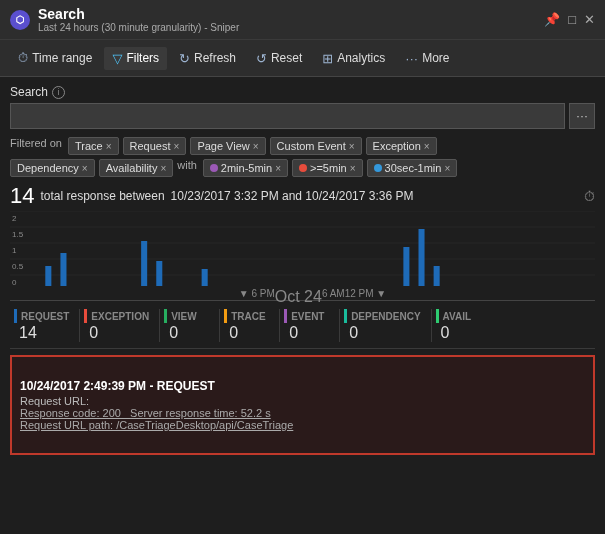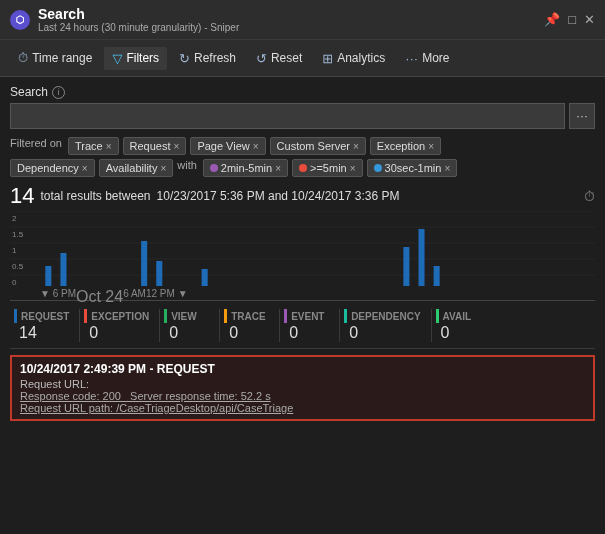--- a/index.html
+++ b/index.html
@@ -248,21 +248,21 @@
       color: #ddd;
       font-size: 16px;
       font-weight: 300;
       margin-left: 5px;
     }
 
     
     .result-item {
       border: 1px solid #3a3a3a;
       margin-bottom: 20px;
-      padding: 5px 8px;
+      padding: 22px 8px;
       cursor: pointer;
       background: #1e1e1e;
     }
     .result-item.selected {
       border: 2px solid #c0392b;
       background: #2a1a1a;
     }
     .result-title {
       color: #fff;
       font-size: 12px;
@@ -352,21 +352,21 @@
     </div>
     <div class="tag">
       <span>Request</span>
       <span class="x">×</span>
     </div>
     <div class="tag">
       <span>Page View</span>
       <span class="x">×</span>
     </div>
     <div class="tag">
-      <span>Custom Server</span>
+      <span>Custom Event</span>
       <span class="x">×</span>
     </div>
     <div class="tag">
       <span>Exception</span>
       <span class="x">×</span>
     </div>
   </div>
   <div class="filter-row">
     <div class="tag">
       <span>Dependency</span>
@@ -389,22 +389,22 @@
     </div>
     <div class="tag">
       <span class="dot" style="background:#3498db"></span>
       <span>30sec-1min</span>
       <span class="x">×</span>
     </div>
   </div>
 
   <div class="results-header">
     <span class="results-count">14</span>
-    <span>total results between</span>
-    <span>10/23/2017 5:36 PM and 10/24/2017 3:36 PM</span>
+    <span>total response between</span>
+    <span>10/23/2017 3:32 PM and 10/24/2017 3:36 PM</span>
     <span class="clock-icon">⏱</span>
   </div>
 
   <div class="chart-area">
     <svg class="chart-svg" viewBox="0 0 580 80" preserveAspectRatio="none">
 
       <line x1="0" y1="0" x2="580" y2="0" stroke="#333" stroke-width="0.5"></line>
       <line x1="0" y1="16" x2="580" y2="16" stroke="#333" stroke-width="0.5"></line>
       <line x1="0" y1="32" x2="580" y2="32" stroke="#333" stroke-width="0.5"></line>
       <line x1="0" y1="48" x2="580" y2="48" stroke="#333" stroke-width="0.5"></line>
@@ -419,21 +419,21 @@
       <rect x="35" y="55" width="6" height="20" fill="#1e6bb8"></rect>
       <rect x="50" y="42" width="6" height="33" fill="#1e6bb8"></rect>
       <rect x="130" y="30" width="6" height="45" fill="#1e6bb8"></rect>
       <rect x="145" y="50" width="6" height="25" fill="#1e6bb8"></rect>
       <rect x="190" y="58" width="6" height="17" fill="#1e6bb8"></rect>
       <rect x="390" y="36" width="6" height="39" fill="#1e6bb8"></rect>
       <rect x="405" y="18" width="6" height="57" fill="#1e6bb8"></rect>
       <rect x="420" y="55" width="6" height="20" fill="#1e6bb8"></rect>
     </svg>
     
-    <div style="display:flex; justify-content:flex-start; padding: 0 10px; margin-top:-6px;">
+    <div style="display:flex; justify-content:center; padding: 0 10px; margin-top:-6px;">
       <span style="color:#888;font-size:10px; margin-left:20px;">▼ 6 PM</span>
       <span style="color:#888;font-size:16px;">Oct 24</span>
       <span style="color:#888;font-size:10px;">6 AM</span>
       <span style="color:#888;font-size:10px;">12 PM ▼</span>
     </div>
   </div>
 
   <div class="stats-row">
     <div class="stat">
       <div class="stat-label-row">

